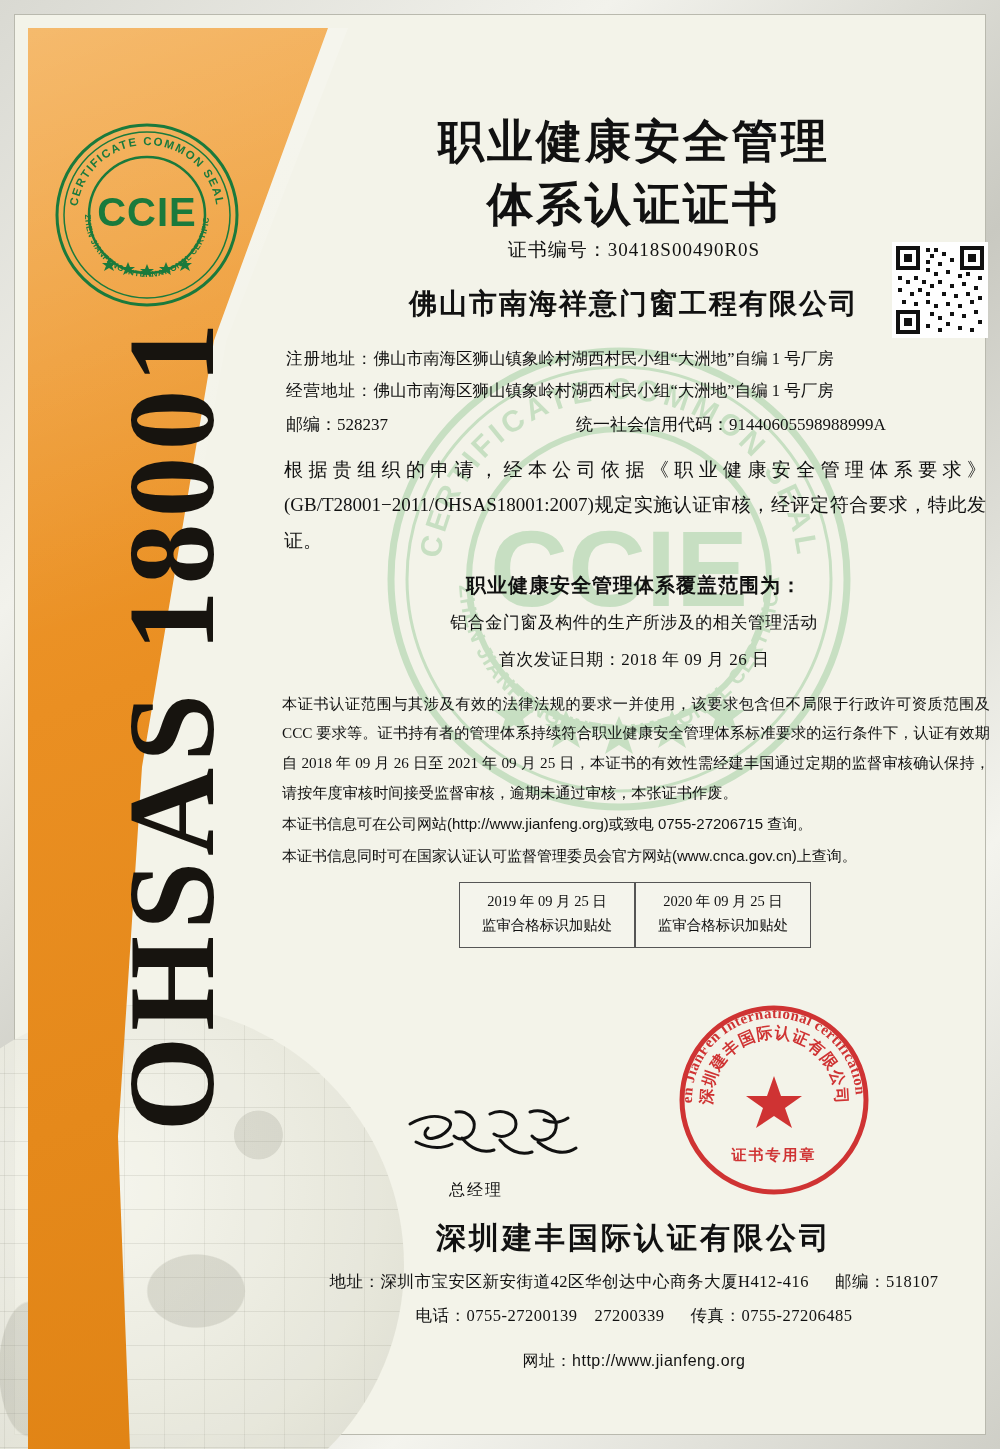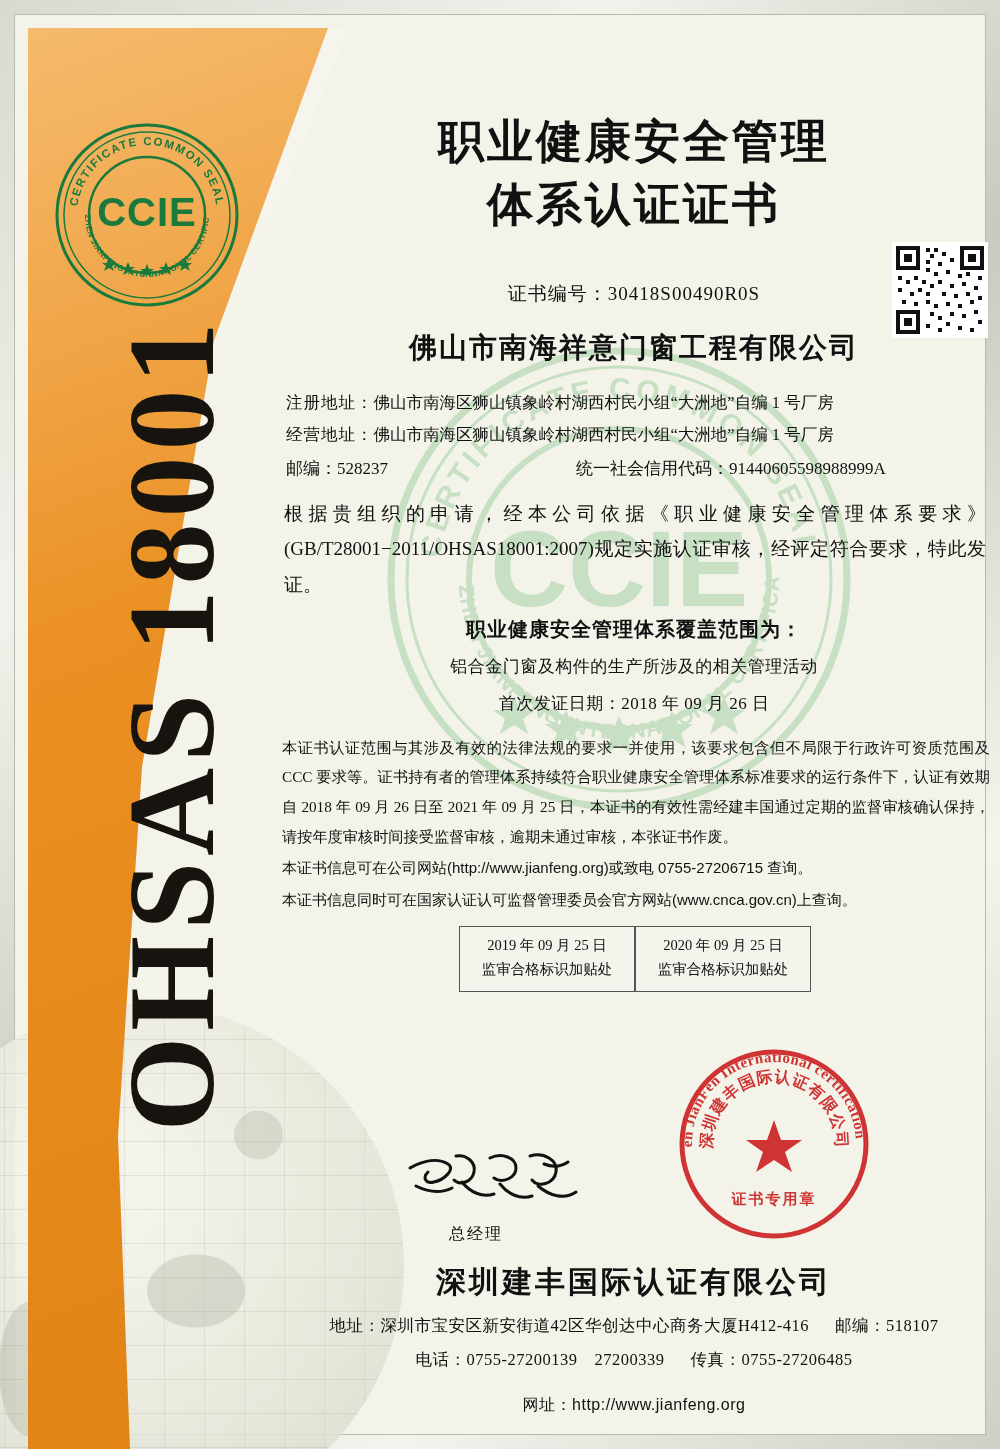--- a/index.html
+++ b/index.html
@@ -133,21 +133,20 @@
   }
   .qr {
     position: absolute;
     right: 6px;
     top: 198px;
     width: 96px;
     height: 96px;
   }
   .cert-no {
     text-align: center;
-    margin-top: 44px;
     font-family: "Liberation Serif", serif;
     font-size: 19px;
     color: #111;
     letter-spacing: 1px;
   }
   .cert-no .num { font-family: "Liberation Serif", serif; }
   .company {
     text-align: center;
     margin-top: 22px;
     font-family: "Liberation Serif", serif;

